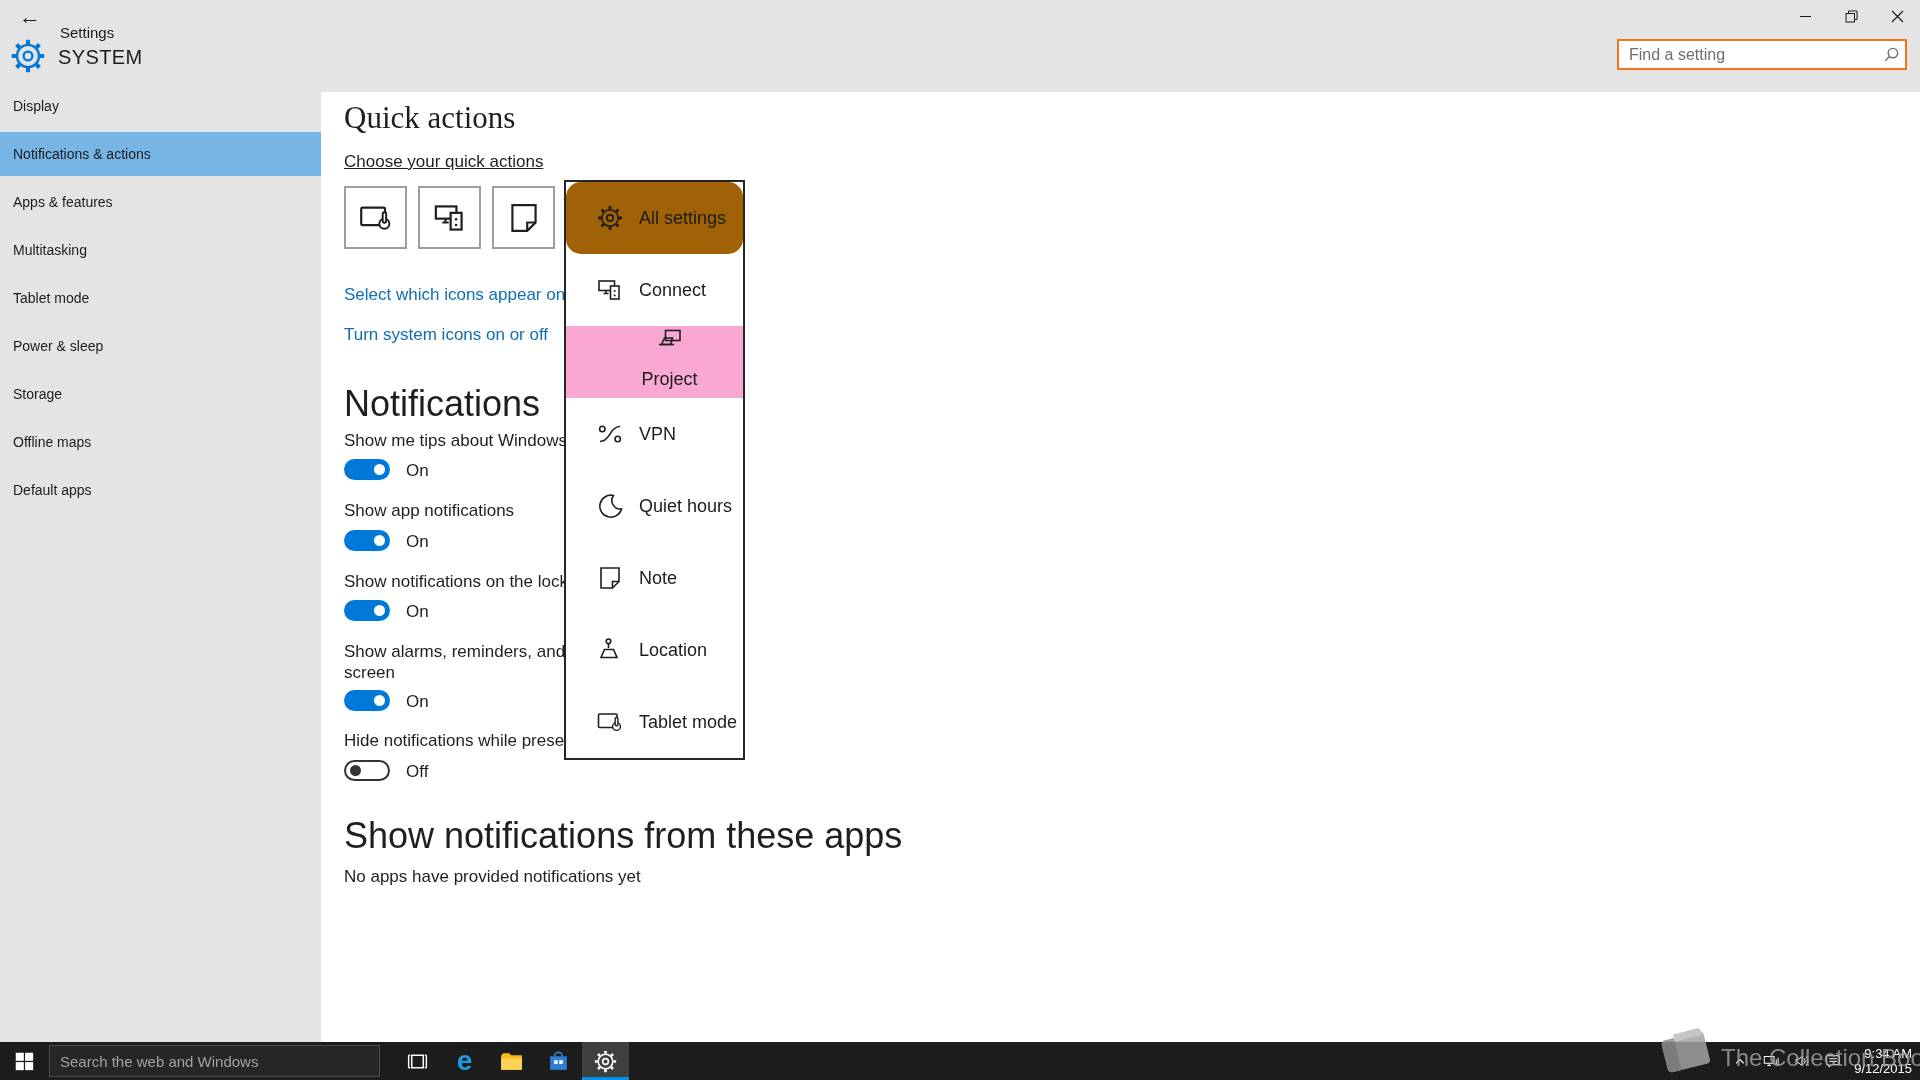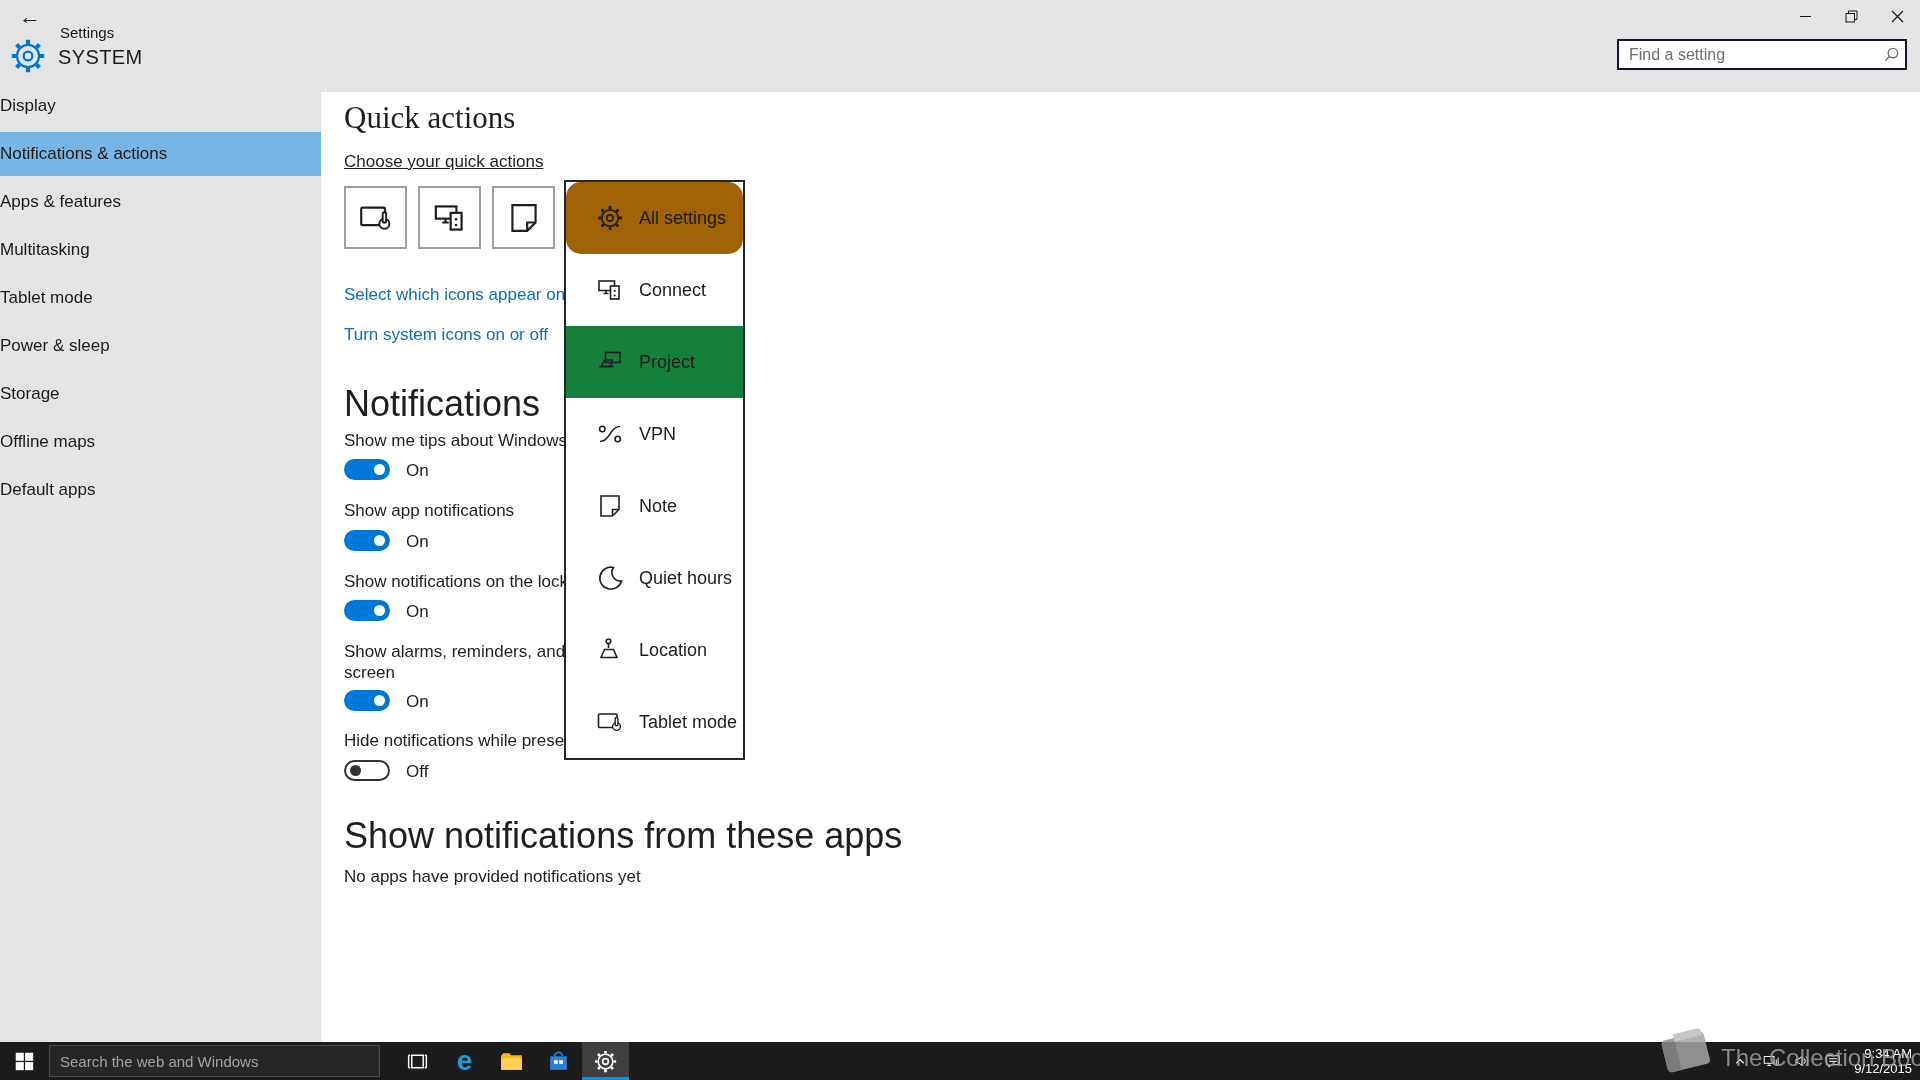--- a/index.html
+++ b/index.html
@@ -12,27 +12,27 @@
   .back-btn { position:absolute; left:10px; top:2px; width:40px; height:30px; display:flex; align-items:center; justify-content:center; font-size:22px; color:#1a1a1a; }
   .win-title { position:absolute; left:60px; top:24px; font-size:15px; color:#1a1a1a; }
   .caption-btns { position:absolute; right:0; top:0; display:flex; }
   .cap-btn { width:46px; height:33px; display:flex; align-items:center; justify-content:center; }
   .min-glyph { width:11px; height:1px; background:#1a1a1a; }
 
   
   .header-gear { position:absolute; left:10px; top:38px; width:36px; height:36px; color:#0078d7; }
   .page-title { position:absolute; left:58px; top:46px; font-size:20px; letter-spacing:.4px; color:#1c1c1c; font-weight:400; }
   .find-box { position:absolute; left:1617px; top:39px; width:290px; height:31px; }
-  .find-input { width:100%; height:100%; border:2px solid #0f172a; background:#fff; font-family:"Liberation Sans",sans-serif; font-size:16px; color:#505050; padding:0 30px 0 10px; outline:none; }
+  .find-input { width:100%; height:100%; border:2px solid #f97316; background:#fff; font-family:"Liberation Sans",sans-serif; font-size:16px; color:#505050; padding:0 30px 0 10px; outline:none; }
   .find-input::placeholder { color:#6f6f6f; }
   .find-mag { position:absolute; right:7px; top:7px; width:17px; height:17px; color:#6f6f6f; }
 
   
   .sidebar { position:absolute; left:0; top:84px; width:321px; }
-  .side-item { height:44px; margin-bottom:4px; display:flex; align-items:center; padding-left:0; font-size:17px; color:#1c1c1c; cursor:default; }
+  .side-item { height:44px; margin-bottom:4px; display:flex; align-items:center; padding-left:13px; font-size:14px; color:#1c1c1c; cursor:default; }
   .side-item.selected { background:#77b5e7; }
 
   
   .content { position:absolute; left:321px; top:92px; width:1599px; height:950px; background:#fff; }
   .abs { position:absolute; }
   .h1 { font-size:31px; font-weight:300; color:#1f1f1f;font-family:Liberation Serif, serif; }
   .h2 { font-size:36px; font-weight:300; color:#1f1f1f; }
   .body-txt { font-size:17px; color:#1f1f1f; }
   .link { font-size:17px; color:#0e6eb8; cursor:pointer; white-space:nowrap; }
   .nowrap { white-space:nowrap; overflow:hidden; max-width:398px; }
@@ -46,21 +46,21 @@
   .toggle.on::after { content:""; position:absolute; right:5px; top:5px; width:11px; height:11px; border-radius:50%; background:#fff; }
   .toggle.off { border:2px solid #333; background:#fff; }
   .toggle.off::after { content:""; position:absolute; left:4px; top:3px; width:11px; height:11px; border-radius:50%; background:#333; }
   .state-lab { position:absolute; font-size:17px; color:#1f1f1f; }
 
   
   .dropdown { position:absolute; left:564px; top:180px; width:181px; background:#fff; border:2px solid #262626; z-index:40; }
   .dd-item { height:72px; display:flex; align-items:center; padding-left:30px; gap:15px; font-size:18px; color:#1c1c1c; cursor:default; }
   .dd-item svg { width:28px; height:28px; flex:0 0 28px; color:#1f1f1f; }
   .dd-item.selected { background:#a16207;border-radius:15px; }
-  .dd-item.hover { background:#15803d; }
+  .dd-item.hover { background:#f9a8d4;flex-direction:column; }
 
   
   .taskbar { position:absolute; left:0; top:1042px; width:1920px; height:38px; background:#1c1c1c; z-index:10; }
   .start-btn { position:absolute; left:0; top:0; width:48px; height:38px; display:flex; align-items:center; justify-content:center; }
   .start-btn svg { width:22px; height:22px; }
   .tb-search { position:absolute; left:49px; top:3px; width:331px; height:32px;border-radius:8px; }
   .tb-search input { width:100%; height:100%; background:#262626; border:1px solid #4c4c4c; color:#c9c9c9; font-family:"Liberation Sans",sans-serif; font-size:15px; padding:0 10px; outline:none; }
   .tb-search input::placeholder { color:#a2a2a2; }
   .tb-icons { position:absolute; left:394px; top:0; display:flex; height:38px; }
   .tb-cell { width:47px; height:38px; display:flex; align-items:center; justify-content:center; position:relative; }
@@ -231,30 +231,30 @@
     <div class="dd-item">
       <svg viewBox="0 0 28 28" fill="none" stroke="currentColor" stroke-width="1.6">
         <circle cx="6.3" cy="9" r="2.7"></circle>
           <circle cx="21.7" cy="19" r="2.7"></circle>
         <path d="M4 21.5c6 0 8-4.5 10-7.5s4-7.5 10-7.5"></path>
       </svg>
       <span>VPN</span>
     </div>
     <div class="dd-item">
       <svg viewBox="0 0 28 28" fill="none" stroke="currentColor" stroke-width="1.6">
+        <path d="M17.5 3.5A11 11 0 1 0 25.5 17 8.6 8.6 0 0 1 17.5 3.5Z"></path>
+      </svg>
+      <span>Quiet hours</span>
+    </div>
+    <div class="dd-item">
+      <svg viewBox="0 0 28 28" fill="none" stroke="currentColor" stroke-width="1.6">
         <path d="M5 4h18v13.5L16.5 24H5z"></path>
           <path d="M16.5 24v-6.5H23"></path>
       </svg>
       <span>Note</span>
-    </div>
-    <div class="dd-item">
-      <svg viewBox="0 0 28 28" fill="none" stroke="currentColor" stroke-width="1.6">
-        <path d="M17.5 3.5A11 11 0 1 0 25.5 17 8.6 8.6 0 0 1 17.5 3.5Z"></path>
-      </svg>
-      <span>Quiet hours</span>
     </div>
     <div class="dd-item">
       <svg viewBox="0 0 28 28" fill="none" stroke="currentColor" stroke-width="1.6">
         <circle cx="12.5" cy="5.3" r="2.3"></circle>
           <path d="M12.5 7.6V12"></path>
           <path d="M8.5 13.5h9L21 21.5H5z"></path>
       </svg>
       <span>Location</span>
     </div>
     <div class="dd-item">

